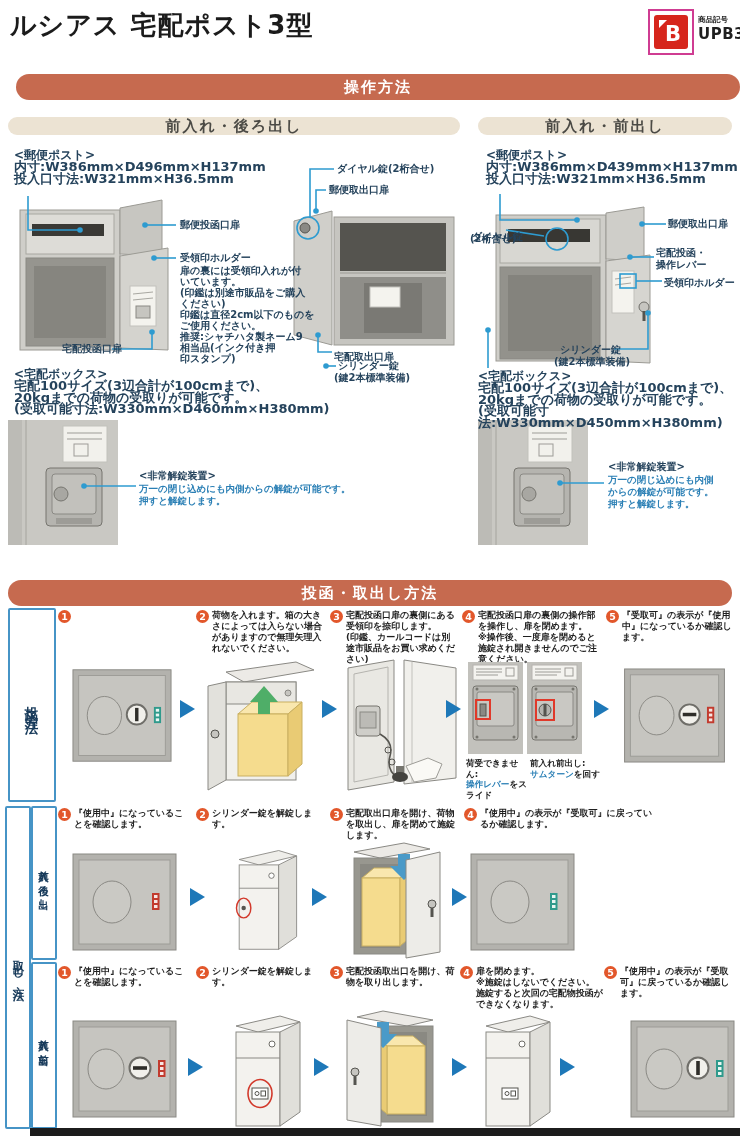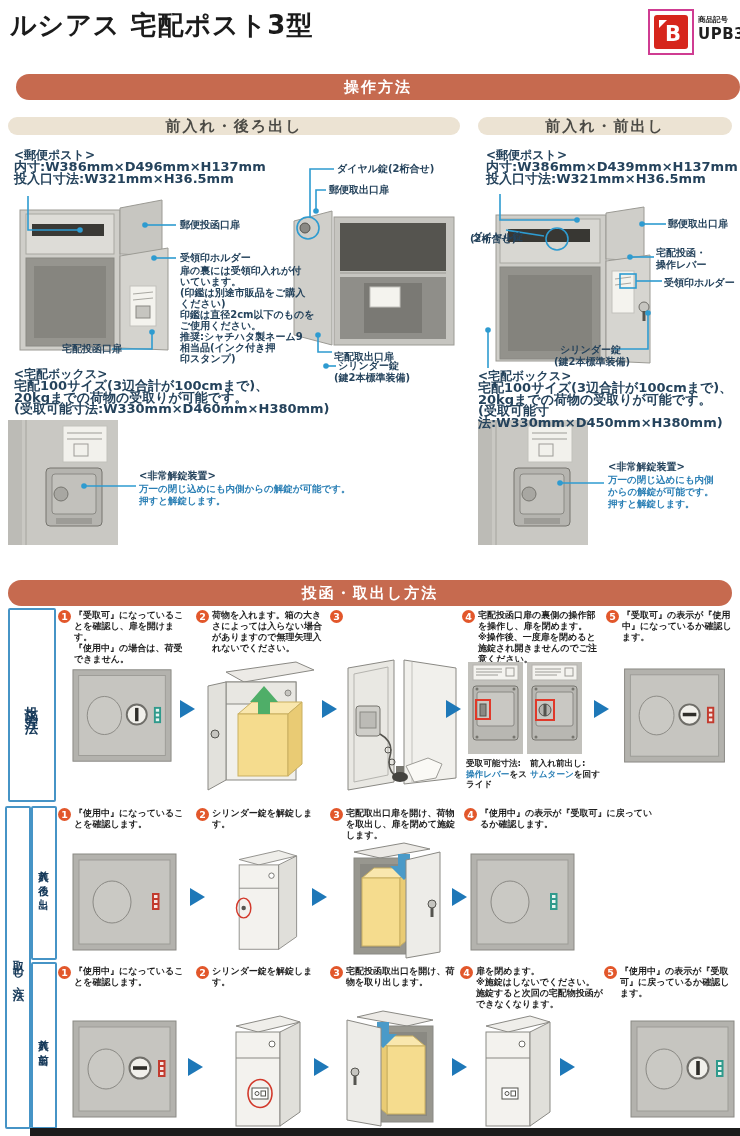--- a/index.html
+++ b/index.html
@@ -218,29 +218,29 @@
 からの解錠が可能です。
 押すと解錠します。</div>
 
   <div class="abs banner" style="left:8px;top:572px;width:724px;margin-top:8px;">投函・取出し方法</div>
 
   <div class="abs vbox" style="left:8px;top:608px;width:44px;height:190px;">
     <span class="vtext" style="font-size:13.5px;letter-spacing:5px;">投函方法</span>
   </div>
   <div class="abs step" style="left:58px;top:610px;width:132px;">
     <span class="stepnum">1</span>
-    <span class="steptext">『受取可』になっていることを確認し、扉を開けます。
-『使用中』の場合は、荷受できません。</span>
   </div>
   <div class="abs step" style="left:196px;top:610px;width:130px;">
     <span class="stepnum">2</span>
     <span class="steptext">荷物を入れます。箱の大きさによっては入らない場合がありますので無理矢理入れないでください。</span>
   </div>
   <div class="abs step" style="left:330px;top:610px;width:128px;">
     <span class="stepnum">3</span>
+    <span class="steptext">宅配投函口扉の裏側にある受領印を捺印します。
+(印鑑、カールコードは別途市販品をお買い求めください)</span>
   </div>
   <div class="abs step" style="left:462px;top:610px;width:140px;">
     <span class="stepnum">4</span>
     <span class="steptext">宅配投函口扉の裏側の操作部を操作し、扉を閉めます。
 ※操作後、一度扉を閉めると施錠され開きませんのでご注意ください。</span>
   </div>
   <div class="abs step" style="left:606px;top:610px;width:128px;">
     <span class="stepnum">5</span>
     <span class="steptext">『受取可』の表示が『使用中』になっているか確認します。</span>
   </div>
@@ -312,21 +312,21 @@
     <rect x="9" y="30" width="37" height="34" rx="2" fill="#c9c8c3" stroke="#8a8984"></rect>
     <circle cx="9" cy="27" r="1.5" fill="#76756f"></circle>
       <circle cx="46" cy="27" r="1.5" fill="#76756f"></circle>
       <circle cx="9" cy="75" r="1.5" fill="#76756f"></circle>
       <circle cx="46" cy="75" r="1.5" fill="#76756f"></circle>
     <circle cx="18" cy="48" r="6" fill="#b5b4af" stroke="#55544f"></circle>
     <rect x="16.5" y="42" width="3" height="12" fill="#55544f"></rect>
     <rect x="9" y="38" width="18" height="20" fill="none" stroke="#e0392a" stroke-width="2"></rect>
   </svg>
   <div class="abs cap" style="left:466px;top:758px;width:62px;">
-    <div>受取可能寸法:</div>
+    <div>荷受できません:</div>
     <div><span class="blue">操作レバー</span><span>をスライド</span></div>
   </div>
   <div class="abs cap" style="left:530px;top:758px;width:74px;">
     <div>前入れ前出し:</div>
     <div><span class="blue">サムターン</span><span>を回す</span></div>
   </div>
   <div class="abs arrow" style="left:594px;top:700px;"></div>
   <svg class="abs" style="left:622px;top:668px;" width="105" height="95" viewBox="0 0 105 98">
     <rect x="1" y="1" width="103" height="96" fill="#b3b2ad" stroke="#8a8984"></rect>
     <rect x="7" y="7" width="91" height="84" fill="#c6c5c0" stroke="#9d9c97"></rect>

